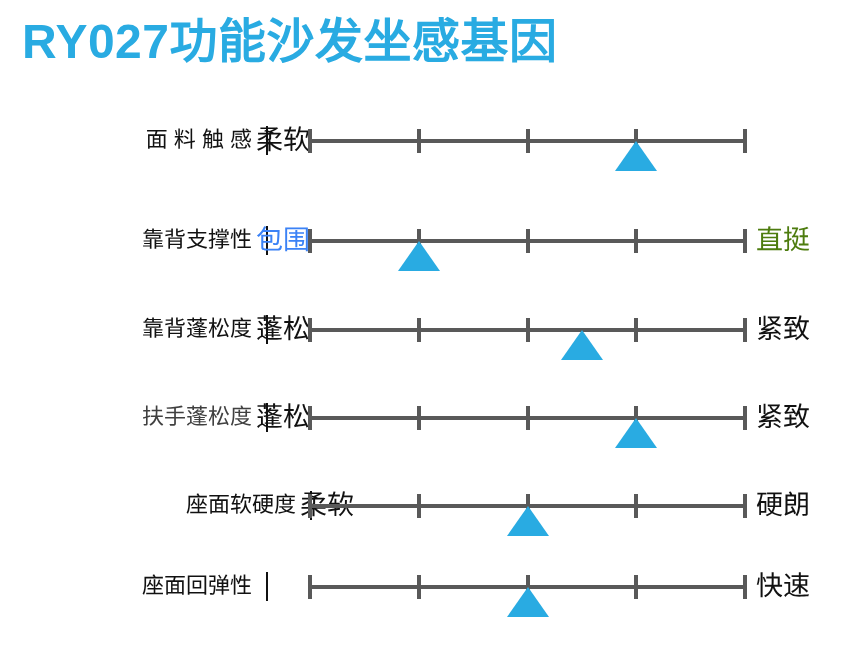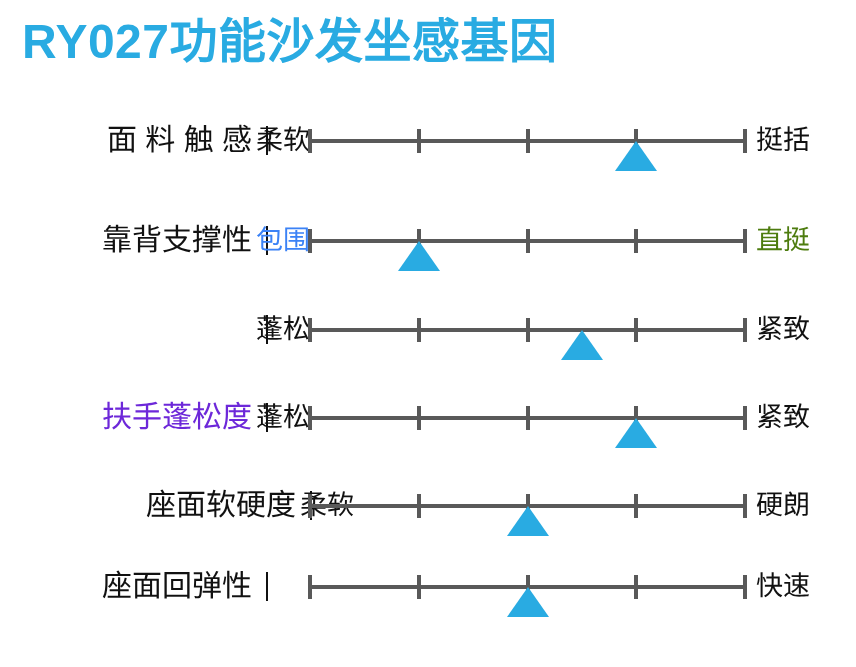--- a/index.html
+++ b/index.html
@@ -43,21 +43,21 @@
     display: block;
   }
 
   
   .attr-name {
     position: absolute;
     right: 604px;           
     top: 0;
     height: 46px;
     line-height: 46px;
-    font-size: 30px;
+    font-size: 22px;
     font-weight: 400;
     white-space: nowrap;
     text-align: right;
     color: #111111;
   }
 
   
   .divider {
     position: absolute;
     right: 588px;
@@ -141,53 +141,53 @@
         <div class="pole-left" style="color: rgb(17, 17, 17);">柔软</div>
         <div class="axis">
           <div class="axis-line" style="background: rgb(89, 89, 89);"></div>
           <div class="tick" style="left: 0px; background: rgb(89, 89, 89);"></div>
           <div class="tick" style="left: 108.75px; background: rgb(89, 89, 89);"></div>
           <div class="tick" style="left: 217.5px; background: rgb(89, 89, 89);"></div>
           <div class="tick" style="left: 326.25px; background: rgb(89, 89, 89);"></div>
           <div class="tick" style="left: 435px; background: rgb(89, 89, 89);"></div>
           <div class="marker" style="left: 326.25px; border-bottom-color: rgb(41, 171, 226);"></div>
         </div>
-        <div class="pole-right" style="color: rgb(17, 17, 17);">挺括</div>
       </div>
       <div class="scale-row" style="top: 217px;">
         <div class="attr-name" style="color: rgb(17, 17, 17);">靠背支撑性</div>
         <div class="divider" style="background: rgb(17, 17, 17);"></div>
         <div class="pole-left" style="color: #3b82f6;">包围</div>
         <div class="axis">
           <div class="axis-line" style="background: rgb(89, 89, 89);"></div>
           <div class="tick" style="left: 0px; background: rgb(89, 89, 89);"></div>
           <div class="tick" style="left: 108.75px; background: rgb(89, 89, 89);"></div>
           <div class="tick" style="left: 217.5px; background: rgb(89, 89, 89);"></div>
           <div class="tick" style="left: 326.25px; background: rgb(89, 89, 89);"></div>
           <div class="tick" style="left: 435px; background: rgb(89, 89, 89);"></div>
           <div class="marker" style="left: 108.75px; border-bottom-color: rgb(41, 171, 226);"></div>
         </div>
         <div class="pole-right" style="color: #4d7c0f;">直挺</div>
       </div>
       <div class="scale-row" style="top: 306px;">
+        <div class="attr-name" style="color: rgb(17, 17, 17);">靠背蓬松度</div>
         <div class="divider" style="background: rgb(17, 17, 17);"></div>
         <div class="pole-left" style="color: rgb(17, 17, 17);">蓬松</div>
         <div class="axis">
           <div class="axis-line" style="background: rgb(89, 89, 89);"></div>
           <div class="tick" style="left: 0px; background: rgb(89, 89, 89);"></div>
           <div class="tick" style="left: 108.75px; background: rgb(89, 89, 89);"></div>
           <div class="tick" style="left: 217.5px; background: rgb(89, 89, 89);"></div>
           <div class="tick" style="left: 326.25px; background: rgb(89, 89, 89);"></div>
           <div class="tick" style="left: 435px; background: rgb(89, 89, 89);"></div>
           <div class="marker" style="left: 271.875px; border-bottom-color: rgb(41, 171, 226);"></div>
         </div>
         <div class="pole-right" style="color: rgb(17, 17, 17);">紧致</div>
       </div>
       <div class="scale-row" style="top: 394px;">
-        <div class="attr-name" style="color: #6d28d9; margin-left: 35px;">扶手蓬松度</div>
+        <div class="attr-name" style="color: #404040; margin-left: 35px;">扶手蓬松度</div>
         <div class="divider" style="background: rgb(17, 17, 17);"></div>
         <div class="pole-left" style="color: rgb(17, 17, 17);">蓬松</div>
         <div class="axis">
           <div class="axis-line" style="background: rgb(89, 89, 89);"></div>
           <div class="tick" style="left: 0px; background: rgb(89, 89, 89);"></div>
           <div class="tick" style="left: 108.75px; background: rgb(89, 89, 89);"></div>
           <div class="tick" style="left: 217.5px; background: rgb(89, 89, 89);"></div>
           <div class="tick" style="left: 326.25px; background: rgb(89, 89, 89);"></div>
           <div class="tick" style="left: 435px; background: rgb(89, 89, 89);"></div>
           <div class="marker" style="left: 326.25px; border-bottom-color: rgb(41, 171, 226);"></div>

